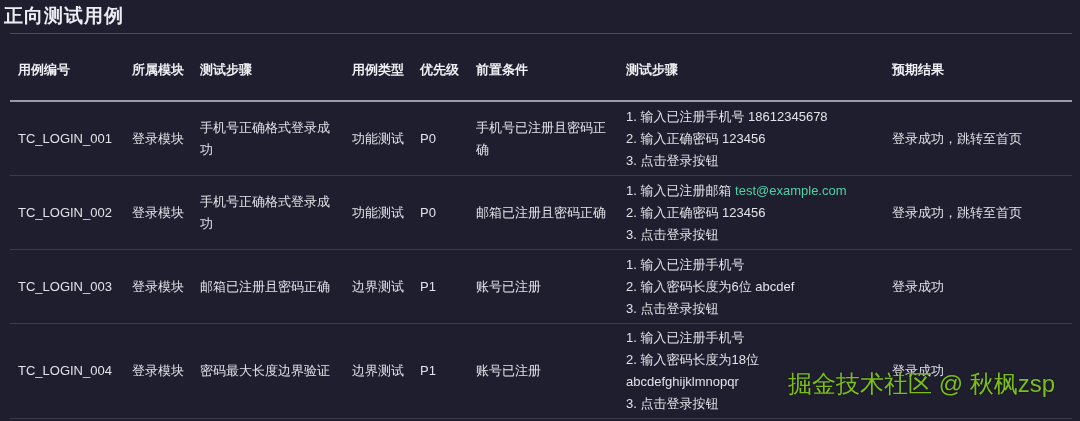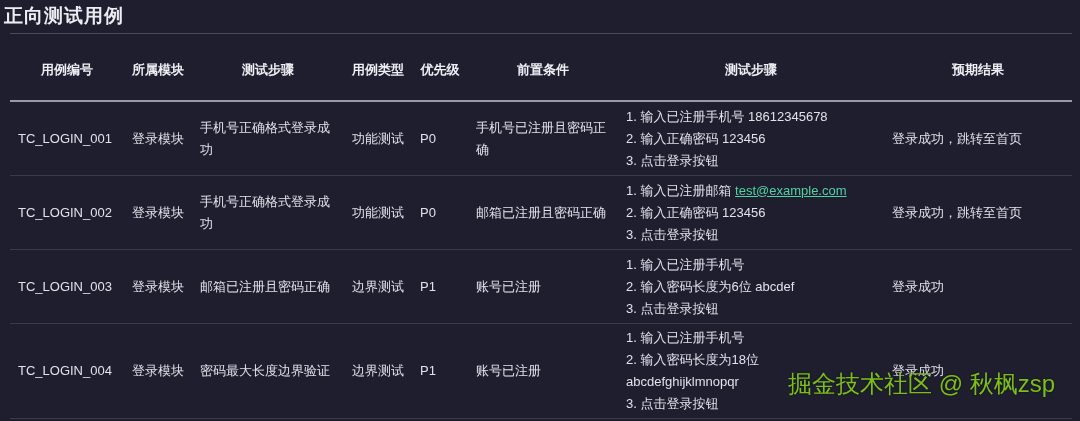--- a/index.html
+++ b/index.html
@@ -18,32 +18,32 @@
   .title-rule {
     position:absolute; left:10px; top:33px; width:1062px; height:1px;
     background:#4a4a5a;
   }
   table {
     position:absolute; left:10px; top:40px; width:1062px;
     border-collapse:collapse; table-layout:fixed;
     font-size:13px;
   }
   th {
-    text-align:center; font-weight:bold; color:#eeeef4;
+    text-align:left; font-weight:bold; color:#eeeef4;
     padding:0 8px; height:60px; line-height:22px; vertical-align:middle;
     border-bottom:2px solid #9a9aa6;
   }
   td {
     padding:0 8px; line-height:22px; vertical-align:middle; color:#e2e2ea;
     border-bottom:1px solid #3a3a48;
   }
   tr.r1 td, tr.r2 td, tr.r3 td { height:73px; }
   tr.r4 td { height:94px; }
   .step { display:block; white-space:nowrap; }
-  .email { color:#4fd1a5;text-decoration:underline; }
+  .email { color:#4fd1a5; }
   .watermark {
     position:absolute; left:788px; top:368px;
     font-size:24px; color:#84cc16; opacity:0.92;
     text-shadow:0 0 2px rgba(0,0,0,0.6);
     white-space:nowrap;
   }
 </style>
 </head>
 <body>
 

